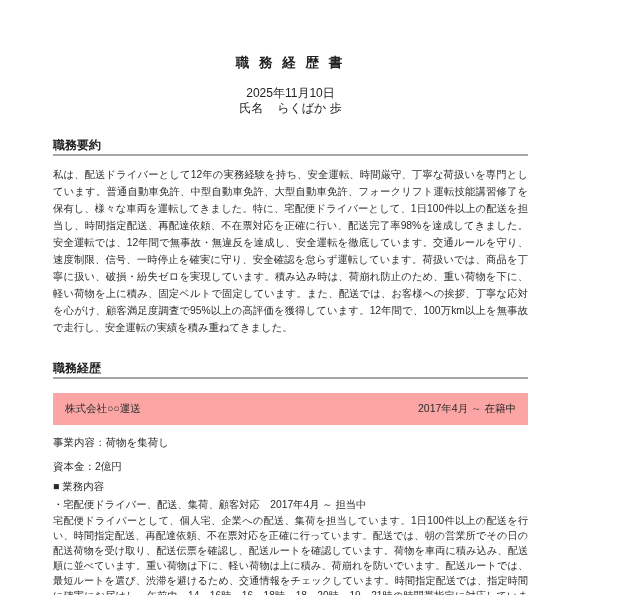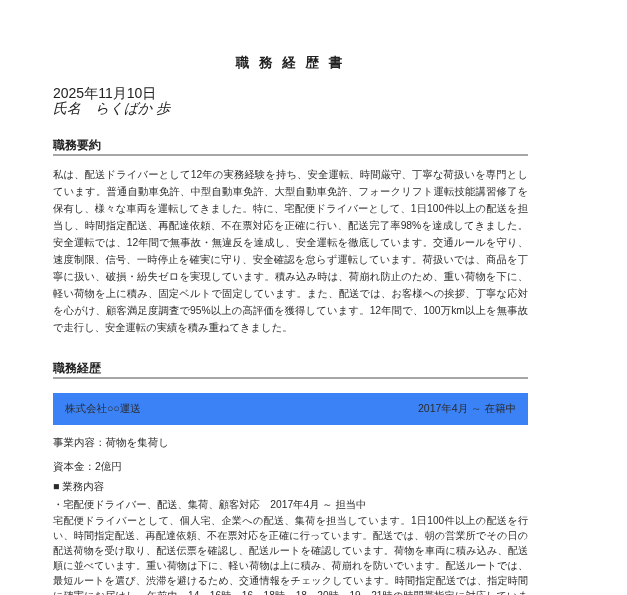--- a/index.html
+++ b/index.html
@@ -24,46 +24,46 @@
   }
   .doc-title {
     text-align: center;
     font-size: 13.5px;
     font-weight: bold;
     letter-spacing: 3px;
     color: #222;
     margin: 0 0 14px 0;
   }
   .meta {
-    text-align: left;
-    font-size: 14px;
+    text-align: center;
+    font-size: 12px;
     line-height: 14px;
     color: #222;
     margin-bottom: 22px;
   }
-  .meta .name-line { margin-top: 1px; font-style: italic; }
+  .meta .name-line { margin-top: 1px; }
   .meta .name-label { margin-right: 14px; }
   .section-heading {
     font-size: 12px;
     font-weight: bold;
     color: #222;
     border-bottom: 2px solid #a6a6a6;
     margin: 0;
   }
   .summary-body {
     font-size: 10.3px;
     line-height: 17px;
     text-align: justify;
     color: #2b2b2b;
     margin: 10px 0 0 0;
   }
   .history-section { margin-top: 24px; }
   .company-bar {
     margin-top: 14px;
-    background: #3b82f6;
+    background: #fca5a5;
     height: 32px;
     display: flex;
     align-items: center;
     justify-content: space-between;
     padding: 0 12px;
     font-size: 10.5px;
     color: #2b2b2b;
   }
   .fact-line {
     font-size: 10.5px;

